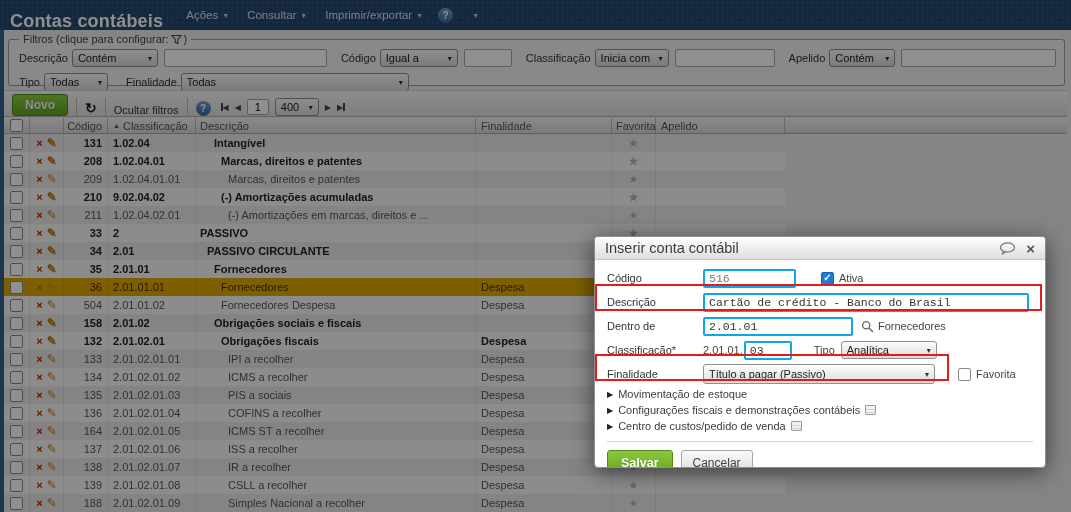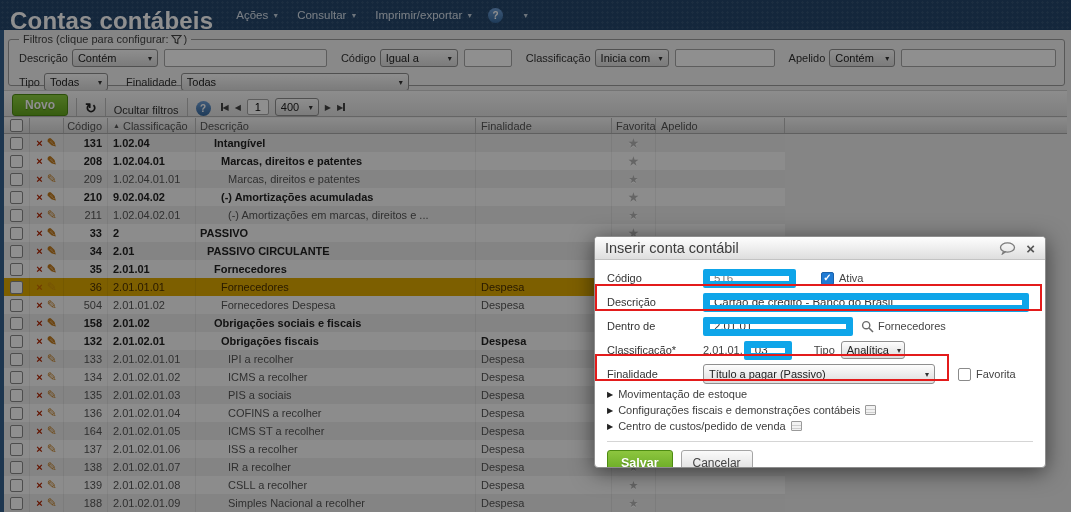--- a/index.html
+++ b/index.html
@@ -10,21 +10,21 @@
     background:#ededed;
   }
   
   .appbar {
     position:absolute; left:0; top:0; width:1071px; height:30px;
     background:#24466b;
     background-image:radial-gradient(rgba(255,255,255,0.07) 1px, transparent 1.4px);
     background-size:5px 5px;
     display:flex; align-items:center; z-index:1;
   }
-  .app-title { color:#fff; font-size:24px; font-weight:bold; margin:12px 14px 0 10px; letter-spacing:0.2px; }
+  .app-title { color:#fff; font-size:18px; font-weight:bold; margin:12px 14px 0 10px; letter-spacing:0.2px; }
   .menu { color:#d7e1ec; font-size:11.5px; margin:0 9px; display:flex; align-items:center; gap:4px; cursor:pointer; }
   .menu .mcaret { font-size:7px; color:#c2cfdd; }
   .help-badge {
     width:15px; height:15px; border-radius:50%; margin-left:6px;
     background:linear-gradient(#7fae elegantne, #3a6ea5); background:linear-gradient(#6f9fd6,#36699f);
     color:#fff; font-size:10px; font-weight:bold; text-align:center; line-height:15px;
   }
   .appbar .mcaret.stand { margin-left:10px; }
   
   .left-strip { position:absolute; left:0; top:30px; width:4px; height:482px; background:#35608e; z-index:1; }
@@ -122,21 +122,21 @@
     height:23px; background:linear-gradient(#fefefe,#dedede); border-bottom:1px solid #c3c3c3;
     display:flex; align-items:center; padding:0 10px; color:#3c3c3c; font-size:14.5px;
   }
   .mtitle .sp { flex:1; }
   .bubble-icon { cursor:pointer; margin-right:10px; display:flex; }
   .mclose { color:#555; font-size:15px; font-weight:bold; cursor:pointer; line-height:1; }
   .mbody { padding:6px 12px 0 12px; position:relative; }
   .mrow { height:24px; display:flex; align-items:center; }
   .mlabel { width:96px; color:#333; flex:none; }
   .mtext { color:#444; }
-  input.mi { height:19px; border:7px solid #0ea5e9; border-radius:2px; background:#fff; font-family:Liberation Sans, sans-serif; font-size:11.5px; padding:0 4px; color:#333; }
+  input.mi { height:19px; border:2px solid #0ea5e9; border-radius:2px; background:#fff; font-family:Liberation Mono, monospace; font-size:11.5px; padding:0 4px; color:#333; }
   input.mi.dis { color:#777; }
   .mag { margin:0 4px 0 8px; display:flex; }
   .sec { height:16px; display:flex; align-items:center; gap:5px; color:#3d3d3d; cursor:pointer; }
   .sec .tri { font-size:8px; color:#222; }
   .gridico { width:11px; height:10px; border:1px solid #9a9a9a; border-radius:1px; background:
      linear-gradient(#cfcfcf,#cfcfcf) 0 3px/11px 1px no-repeat,
      linear-gradient(#cfcfcf,#cfcfcf) 0 6px/11px 1px no-repeat, #f2f2f2; }
   .mbtns { display:flex; align-items:center; gap:8px; border-top:1px solid #d5d5d5; margin-top:7px; padding-top:8px; }
   .btn-salvar {
     background:linear-gradient(#8dc63f,#61a41f); border:1px solid #4e8c12; border-radius:3px;
@@ -685,21 +685,21 @@
             </svg>
         </span>
         <span class="mtext">Fornecedores</span>
       </div>
       <div class="mrow">
         <span class="mlabel">Classificação*</span>
         <span class="mtext">2.01.01.</span>
         <input class="mi" style="width: 48px; margin-left: 1px;" value="03">
         <span style="width:22px"></span>
         <span class="mtext">Tipo</span>
-        <span class="sel" style="width:64px;margin-left:6px">
+        <span class="sel" style="width:96px;margin-left:6px">
           <span>Analítica</span>
           <span class="scaret">▾</span>
         </span>
       </div>
       <div class="mrow">
         <span class="mlabel">Finalidade</span>
         <span class="sel" style="width:232px;height:20px">
           <span>Título a pagar (Passivo)</span>
           <span class="scaret">▾</span>
         </span>

